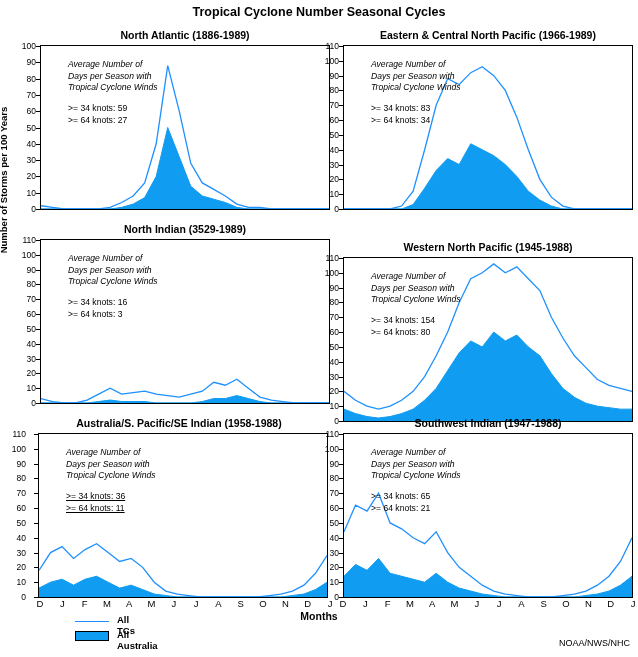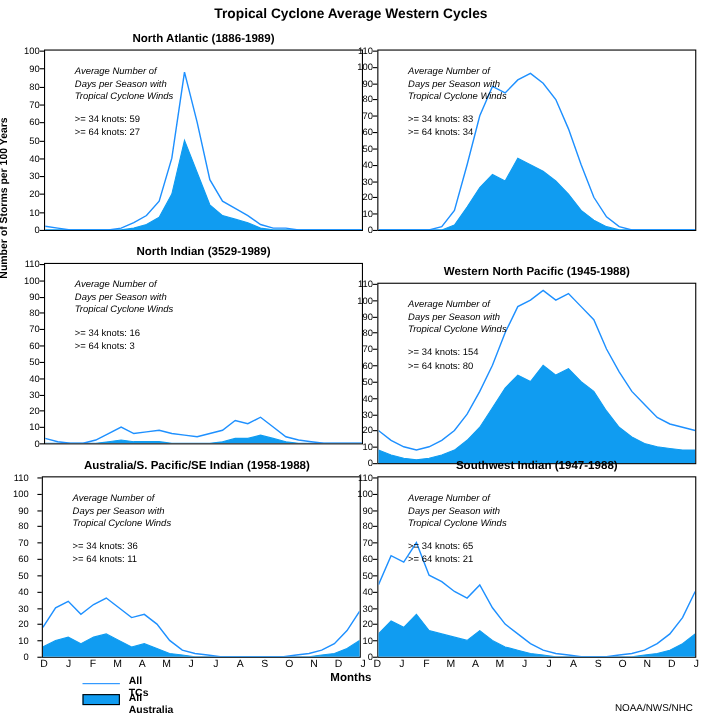--- a/index.html
+++ b/index.html
@@ -65,21 +65,21 @@
   .leg-box{
     position:absolute;left:0;top:2px;width:34px;height:10px;
     background:#109cf1;border:1px solid #000;box-sizing:border-box;
   }
   .leg-label{position:absolute;left:42px;top:0px;font-weight:bold;font-size:9.5px;}
   #credit{position:absolute;right:8px;top:638px;font-size:9px;font-weight:normal;}
 </style>
 </head>
 <body>
 
-<div id="main-title">Tropical Cyclone Average Western Cycles</div>
+<div id="main-title">Tropical Cyclone Number Seasonal Cycles</div>
 
 <div id="ylabel">Number of Storms per 100 Years</div>
 <div id="xlabel">Months</div>
 
 <div id="panels">
     <div class="panel" style="left: 40px; top: 45px; width: 290px; height: 165px;">
       <div class="panel-title">North Atlantic (1886-1989)</div>
       <div class="plot" style="width: 290px; height: 165px;">
         <svg width="288" height="163">
           <path d="M 0,163 L 0.00,163.00 L 11.52,163.00 L 23.04,163.00 L 34.56,163.00 L 46.08,163.00 L 57.60,163.00 L 69.12,163.00 L 80.64,161.37 L 92.16,158.11 L 103.68,151.59 L 115.20,130.40 L 126.72,81.50 L 138.24,110.84 L 149.76,140.18 L 161.28,149.96 L 172.80,153.22 L 184.32,156.48 L 195.84,161.37 L 207.36,163.00 L 218.88,163.00 L 230.40,163.00 L 241.92,163.00 L 253.44,163.00 L 264.96,163.00 L 276.48,163.00 L 288.00,163.00 L 288,163 Z" fill="#109cf1" stroke="#109cf1" stroke-width="1"></path>
@@ -112,20 +112,21 @@
         <div>Average Number of</div>
         <div>Days per Season with</div>
         <div>Tropical Cyclone Winds</div>
       </div>
       <div class="knots" style="left: 28px; top: 58px;">
         <div>&gt;= 34 knots: 59</div>
         <div>&gt;= 64 knots: 27</div>
       </div>
     </div>
     <div class="panel" style="left: 343px; top: 45px; width: 290px; height: 165px;">
+      <div class="panel-title">Eastern &amp; Central North Pacific (1966-1989)</div>
       <div class="plot" style="width: 290px; height: 165px;">
         <svg width="288" height="163">
           <path d="M 0,163 L 0.00,163.00 L 11.52,163.00 L 23.04,163.00 L 34.56,163.00 L 46.08,163.00 L 57.60,163.00 L 69.12,158.55 L 80.64,142.25 L 92.16,124.47 L 103.68,112.62 L 115.20,118.55 L 126.72,97.80 L 138.24,103.73 L 149.76,109.65 L 161.28,118.55 L 172.80,130.40 L 184.32,145.22 L 195.84,154.11 L 207.36,160.04 L 218.88,163.00 L 230.40,163.00 L 241.92,163.00 L 253.44,163.00 L 264.96,163.00 L 276.48,163.00 L 288.00,163.00 L 288,163 Z" fill="#109cf1" stroke="#109cf1" stroke-width="1"></path>
           <path d="M 0.00,163.00 L 11.52,163.00 L 23.04,163.00 L 34.56,163.00 L 46.08,163.00 L 57.60,160.04 L 69.12,145.22 L 80.64,103.73 L 92.16,59.27 L 103.68,32.60 L 115.20,38.53 L 126.72,26.67 L 138.24,20.75 L 149.76,29.64 L 161.28,44.45 L 172.80,71.13 L 184.32,103.73 L 195.84,133.36 L 207.36,151.15 L 218.88,160.04 L 230.40,163.00 L 241.92,163.00 L 253.44,163.00 L 264.96,163.00 L 276.48,163.00 L 288.00,163.00" fill="none" stroke="#1e90ff" stroke-width="1.3"></path>
         </svg>
       </div>
       <div class="ytick" style="right: 294px; top: 164px; width: 22px;">0</div>
       <div class="tickmark" style="left: -4px; top: 164px;"></div>
       <div class="ytick" style="right: 294px; top: 149.182px; width: 22px;">10</div>
       <div class="tickmark" style="left: -4px; top: 149.182px;"></div>
@@ -273,21 +274,21 @@
       <div class="tickmark" style="left: -4px; top: 30.6364px;"></div>
       <div class="ytick" style="right: 294px; top: 15.8182px; width: 22px;">100</div>
       <div class="tickmark" style="left: -4px; top: 15.8182px;"></div>
       <div class="ytick" style="right: 294px; top: 1px; width: 22px;">110</div>
       <div class="tickmark" style="left: -4px; top: 1px;"></div>
       <div class="ann" style="left: 28px; top: 14px;">
         <div>Average Number of</div>
         <div>Days per Season with</div>
         <div>Tropical Cyclone Winds</div>
       </div>
-      <div class="knots" style="left: 28px; top: 58px;">
+      <div class="knots" style="left: 28px; top: 58px; text-decoration: underline;">
         <div>&gt;= 34 knots: 36</div>
         <div>&gt;= 64 knots: 11</div>
       </div>
     </div>
     <div class="panel" style="left: 343px; top: 433px; width: 290px; height: 165px;">
       <div class="panel-title">Southwest Indian (1947-1988)</div>
       <div class="plot" style="width: 290px; height: 165px;">
         <svg width="288" height="163">
           <path d="M 0,163 L 0.00,142.25 L 11.52,130.40 L 23.04,136.33 L 34.56,124.47 L 46.08,139.29 L 57.60,142.25 L 69.12,145.22 L 80.64,148.18 L 92.16,139.29 L 103.68,148.18 L 115.20,154.11 L 126.72,157.07 L 138.24,160.04 L 149.76,161.52 L 161.28,163.00 L 172.80,163.00 L 184.32,163.00 L 195.84,163.00 L 207.36,163.00 L 218.88,163.00 L 230.40,163.00 L 241.92,161.52 L 253.44,160.04 L 264.96,157.07 L 276.48,151.15 L 288.00,142.25 L 288,163 Z" fill="#109cf1" stroke="#109cf1" stroke-width="1"></path>
           <path d="M 0.00,97.80 L 11.52,71.13 L 23.04,77.05 L 34.56,59.27 L 46.08,88.91 L 57.60,94.84 L 69.12,103.73 L 80.64,109.65 L 92.16,97.80 L 103.68,118.55 L 115.20,133.36 L 126.72,142.25 L 138.24,151.15 L 149.76,157.07 L 161.28,160.04 L 172.80,161.52 L 184.32,163.00 L 195.84,163.00 L 207.36,163.00 L 218.88,161.52 L 230.40,160.04 L 241.92,157.07 L 253.44,151.15 L 264.96,142.25 L 276.48,127.44 L 288.00,103.73" fill="none" stroke="#1e90ff" stroke-width="1.3"></path>

